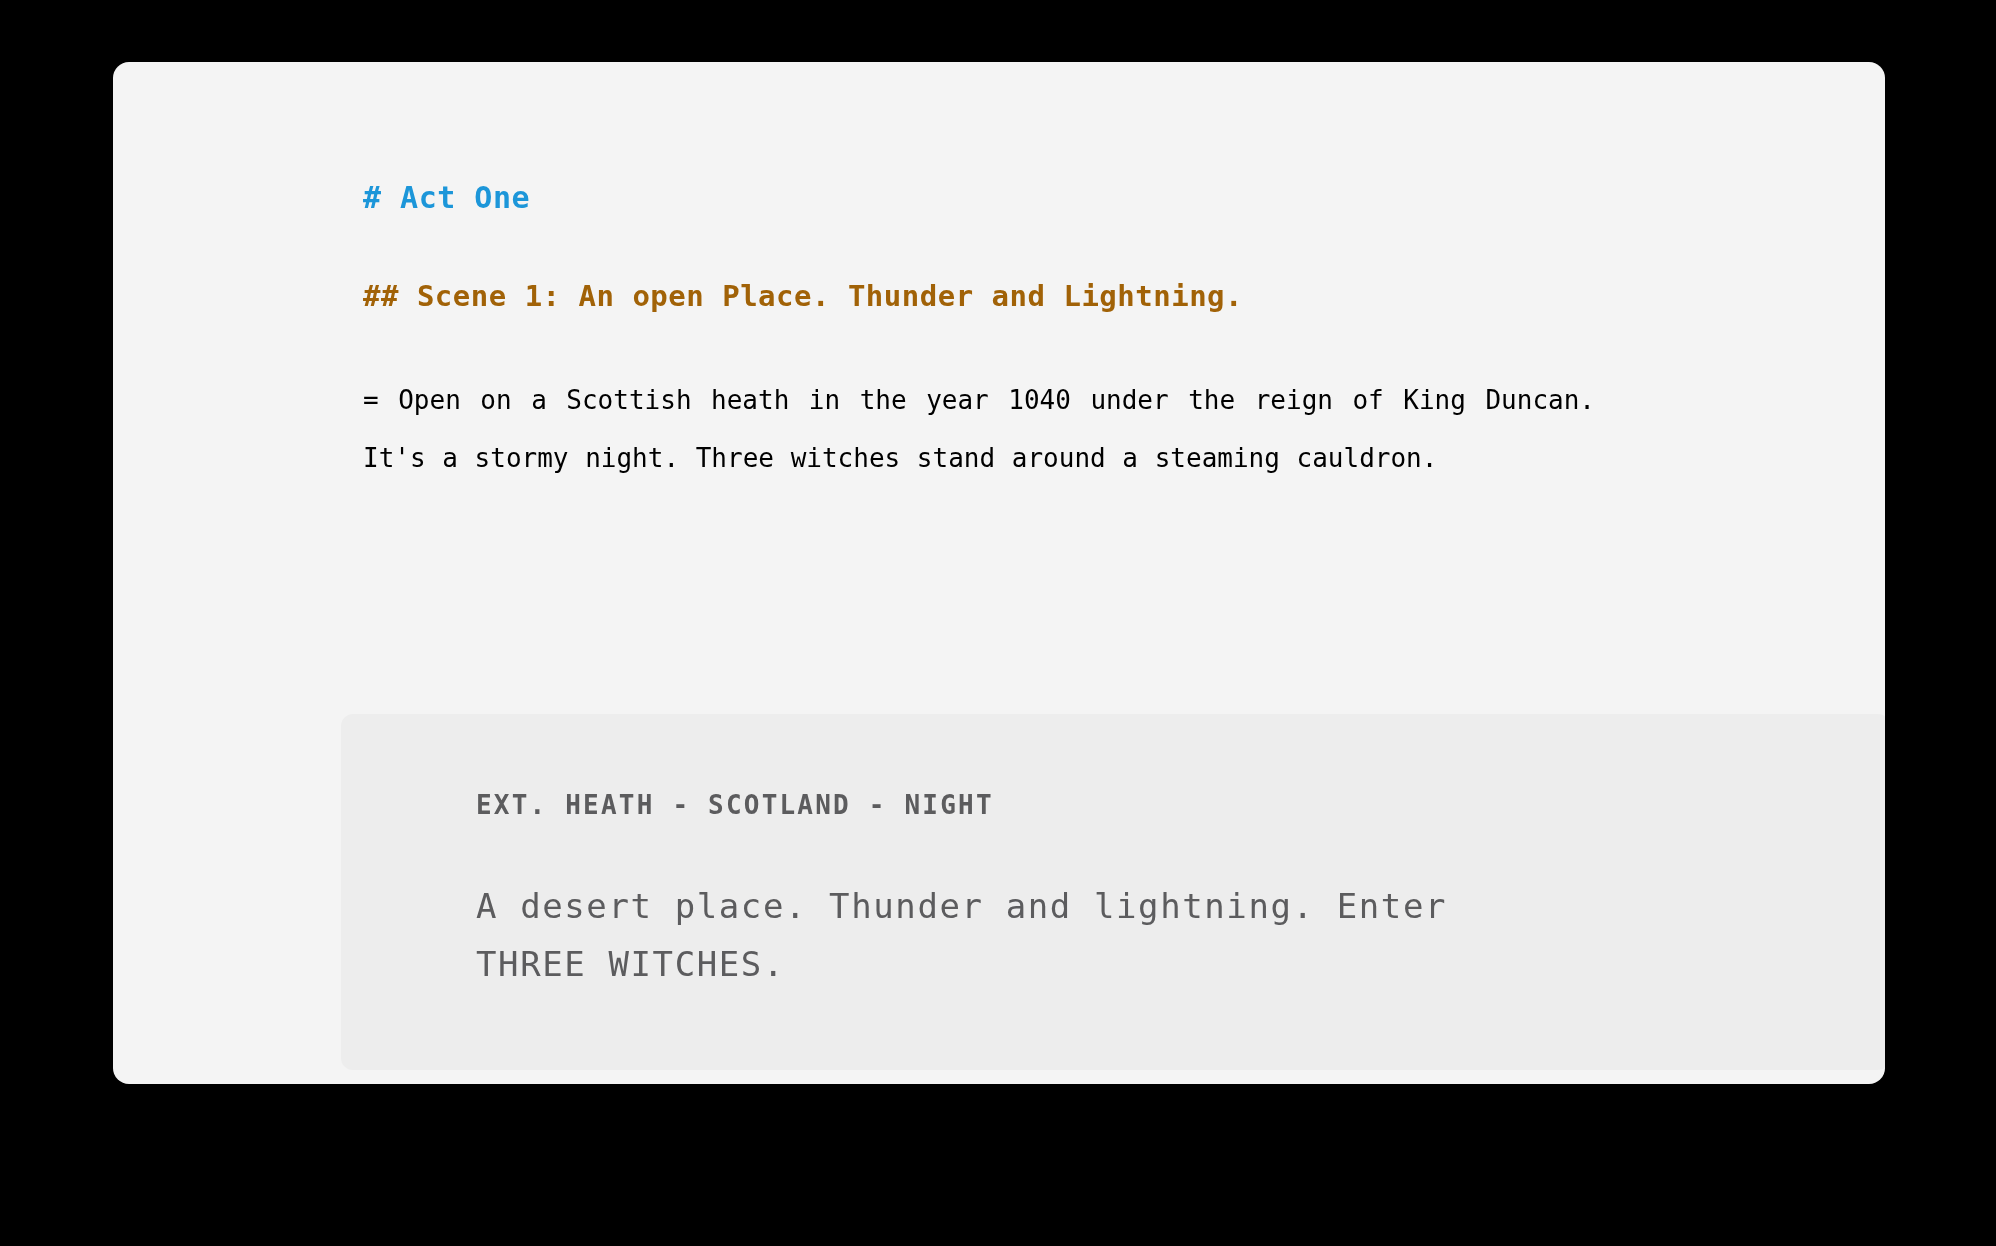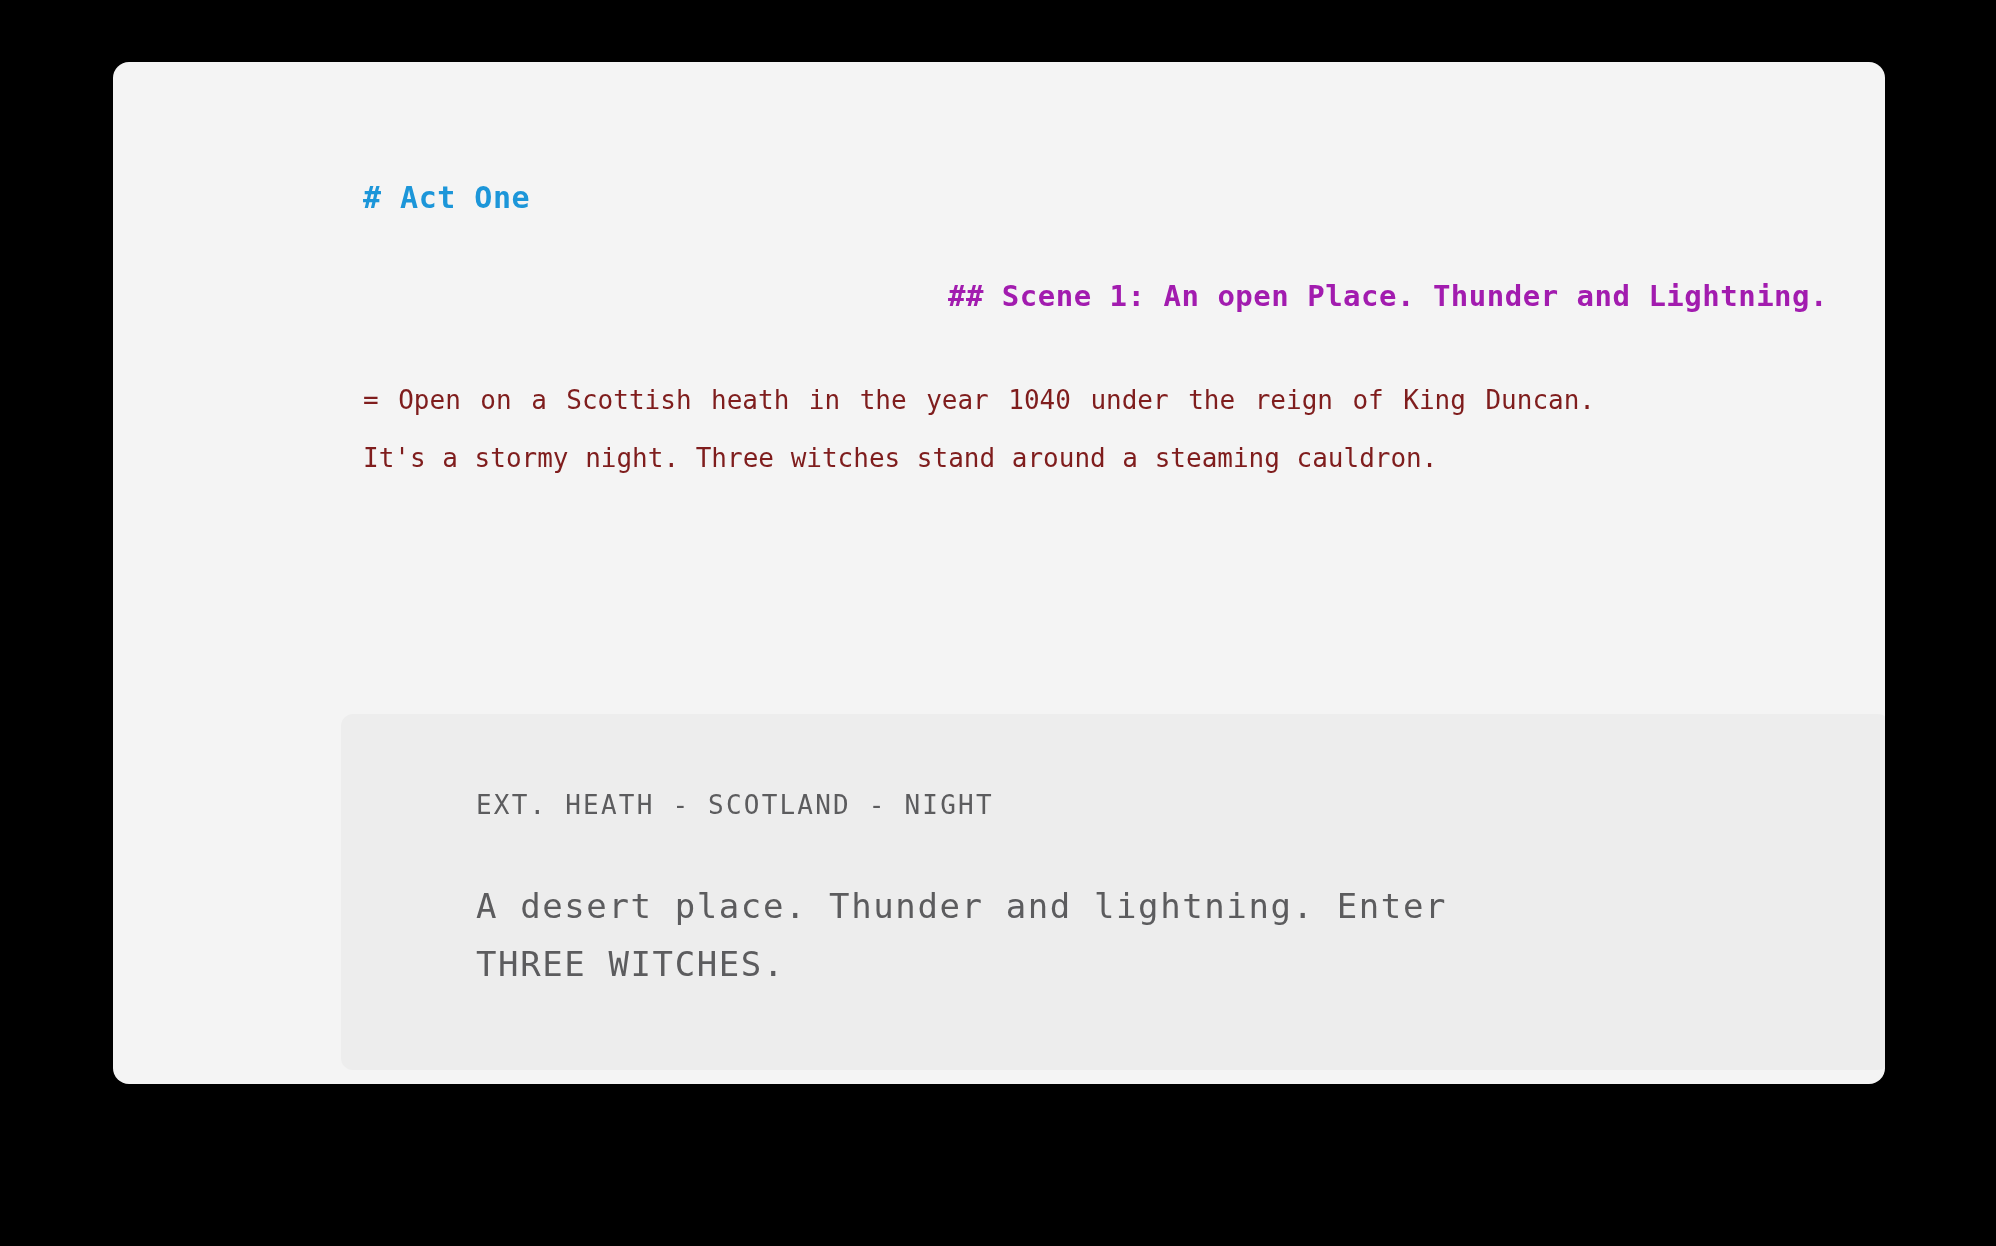--- a/index.html
+++ b/index.html
@@ -45,33 +45,32 @@
     letter-spacing: 0.5px;
     line-height: 1.2;
     margin: 0 0 0 0;
     white-space: pre;
   }
 
   .md-h2 {
     font-family: "DejaVu Sans Mono", monospace;
     font-size: 29px;
     font-weight: 700;
-    color: #a21caf;
+    color: #a16207;
     letter-spacing: 0.5px;
     line-height: 1.2;
     margin: 63px 0 0 0;
     white-space: pre;
-    text-align: right;
   }
 
   .md-paragraph {
     font-family: "DejaVu Sans Mono", monospace;
     font-size: 26px;
     font-weight: 400;
-    color: #7f1d1d;
+    color: #000000;
     line-height: 58px;
     margin: 57px 0 0 0;
     text-align: justify;
     text-align-last: left;
     width: 1232px;
     word-spacing: 1px;
   }
 
   .code-block {
     position: absolute;
@@ -87,21 +86,21 @@
   .code-inner {
     position: absolute;
     left: 135px;
     top: 0px;
     width: 1340px;
   }
 
   .code-heading {
     font-family: "DejaVu Sans Mono", monospace;
     font-size: 26px;
-    font-weight: 400;
+    font-weight: 700;
     color: #5c5c5e;
     letter-spacing: 2.2px;
     line-height: 1.2;
     margin: 76px 0 0 0;
     white-space: pre;
   }
 
   .code-body {
     font-family: "DejaVu Sans Mono", monospace;
     font-size: 34px;

